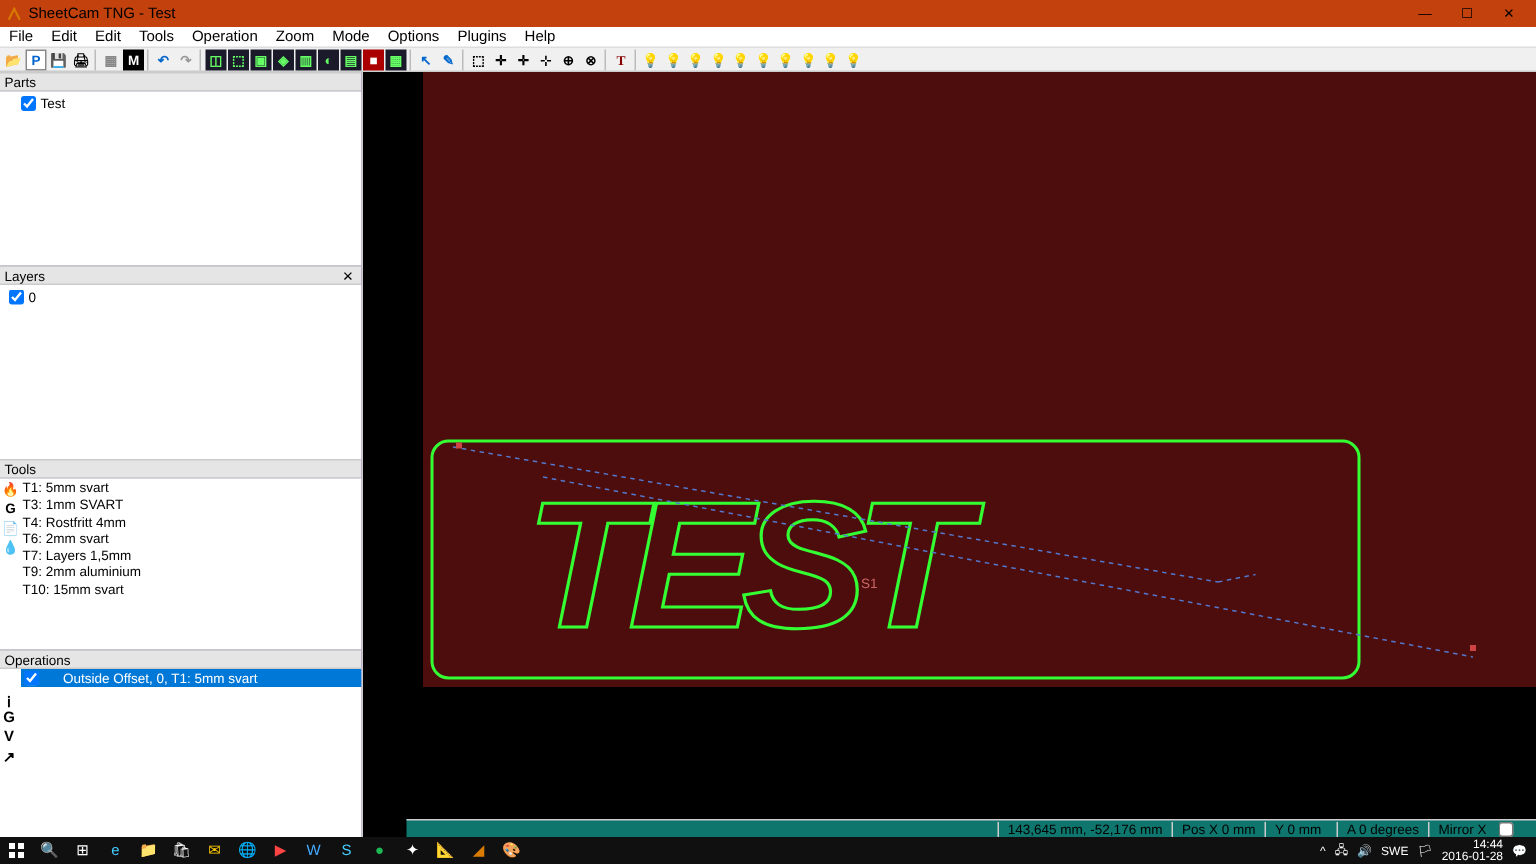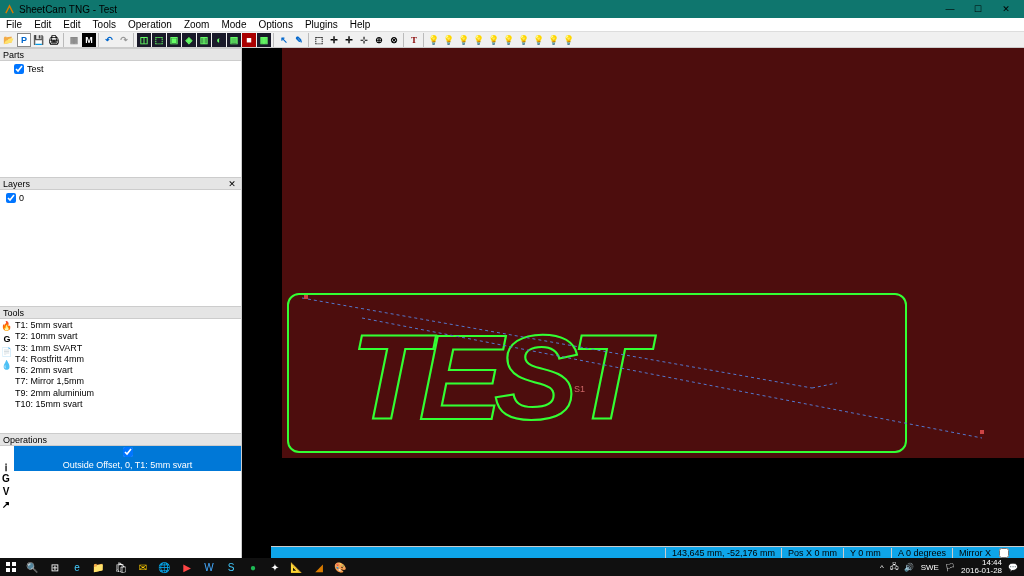--- a/index.html
+++ b/index.html
@@ -1,18 +1,18 @@
 <!DOCTYPE html>
 <html><head>
 <meta charset="utf-8">
 <style>
 * { margin: 0; padding: 0; box-sizing: border-box; font-family: "Segoe UI", Tahoma, sans-serif; }
 html, body { width: 1024px; height: 576px; overflow: hidden; background: #fff; }
 
-.titlebar { height: 18px; background: #0f766e; display: flex; align-items: center; padding: 0 4px; font-size: 10px; }
+.titlebar { height: 18px; background: #c2410c; display: flex; align-items: center; padding: 0 4px; font-size: 10px; }
 .titlebar .icon { width: 11px; height: 11px; margin-right: 4px; }
 .titlebar .title { flex: 1; color: #000; }
 .titlebar .winbtn { width: 28px; height: 18px; display: flex; align-items: center; justify-content: center; font-size: 9px; }
 
 .menubar { height: 14px; background: #fff; display: flex; align-items: center; padding: 0 4px; font-size: 10px; gap: 8px; border-bottom: 1px solid #ddd; }
 .menubar .item { padding: 0 2px; }
 
 .toolbar { height: 16px; background: #f0f0f0; display: flex; align-items: center; padding: 0 2px; gap: 1px; border-bottom: 1px solid #ccc; }
 .toolbar .btn { width: 14px; height: 14px; display: flex; align-items: center; justify-content: center; font-size: 9px; font-weight: bold; }
 .toolbar .sep { width: 2px; height: 14px; border-left: 1px solid #bbb; margin: 0 1px; }
@@ -31,31 +31,31 @@
 .tools-panel { display: flex; }
 .tools-icons { width: 14px; display: flex; flex-direction: column; gap: 1px; padding-top: 1px; }
 .tools-icons .ticon { width: 12px; height: 12px; font-size: 9px; font-weight: bold; text-align: center; }
 .tools-list { flex: 1; font-size: 9px; line-height: 1.25; }
 .tools-list div { white-space: nowrap; }
 
 .ops-panel { display: flex; }
 .ops-icons { width: 14px; display: flex; flex-direction: column; gap: 1px; padding-top: 14px; }
 .ops-icons .oicon { width: 12px; height: 12px; font-size: 10px; font-weight: bold; text-align: center; }
 .ops-list { flex: 1; }
-.ops-list .selected { background: #0078d7; color: #fff; display: flex; align-items: center; gap: 3px; padding: 1px 2px; font-size: 9px; flex-direction: column; }
+.ops-list .selected { background: #0078d7; color: #fff; display: flex; align-items: center; gap: 16px; padding: 1px 2px; font-size: 9px; }
 .ops-list .selected input { width: 10px; height: 10px; }
 
 .canvas { flex: 1; background: #000; position: relative; overflow: hidden; }
 .stock { position: absolute; left: 40px; top: 0; right: 0; height: 410px; background: #4d0d0d; }
 .shape-rect { position: absolute; left: 45px; top: 245px; width: 620px; height: 160px; border: 2px solid #3f3; border-radius: 12px; }
 .shape-text { position: absolute; left: 115px; top: 260px; font-family: Arial, sans-serif; font-size: 120px; font-weight: 900; font-style: italic; color: transparent; -webkit-text-stroke: 2px #3f3; letter-spacing: -8px; transform: scaleX(1.05); }
 .rapid-line { position: absolute; stroke: #5577cc; stroke-width: 1; stroke-dasharray: 3 3; }
 .node { position: absolute; width: 4px; height: 4px; background: #c44; }
 
-.statusbar { position: absolute; bottom: 0; left: 0; right: 0; height: 12px; background: #0ea5e9; display: flex; align-items: center; font-size: 9px; border-top: 1px solid #ccc; margin-left: 29px; }
+.statusbar { position: absolute; bottom: 0; left: 0; right: 0; height: 12px; background: #0f766e; display: flex; align-items: center; font-size: 9px; border-top: 1px solid #ccc; margin-left: 29px; }
 .statusbar .field { padding: 0 6px; border-left: 1px solid #ccc; white-space: nowrap; }
 .statusbar .spacer { flex: 1; }
 
 .taskbar { position: absolute; bottom: 0; left: 0; right: 0; height: 18px; background: #101010; display: flex; align-items: center; }
 .taskbar .tbtn { width: 22px; height: 18px; display: flex; align-items: center; justify-content: center; color: #fff; font-size: 10px; }
 .taskbar .tbtn svg { width: 12px; height: 12px; }
 .taskbar .tray { margin-left: auto; display: flex; align-items: center; color: #fff; font-size: 8px; gap: 6px; padding-right: 6px; }
 .taskbar .clock { text-align: right; line-height: 1; }
 </style>
 </head>
@@ -161,25 +161,24 @@
     </div>
     <div class="panel-body tools-panel" style="height:120px;padding:1px">
       <div class="tools-icons">
         <div class="ticon">🔥</div>
         <div class="ticon" style="color:#000">G</div>
         <div class="ticon">📄</div>
         <div class="ticon">💧</div>
       </div>
       <div class="tools-list">
         <div>T1: 5mm svart</div>
-        <div>T2: 10mm svart</div>
         <div>T3: 1mm SVART</div>
         <div>T4: Rostfritt 4mm</div>
         <div>T6: 2mm svart</div>
-        <div>T7: Mirror 1,5mm</div>
+        <div>T7: Layers 1,5mm</div>
         <div>T9: 2mm aluminium</div>
         <div>T10: 15mm svart</div>
       </div>
     </div>
 
     <div class="panel-header">
       <span>Operations</span>
     </div>
     <div class="panel-body ops-panel" style="flex:1;padding:0">
       <div class="ops-icons">

